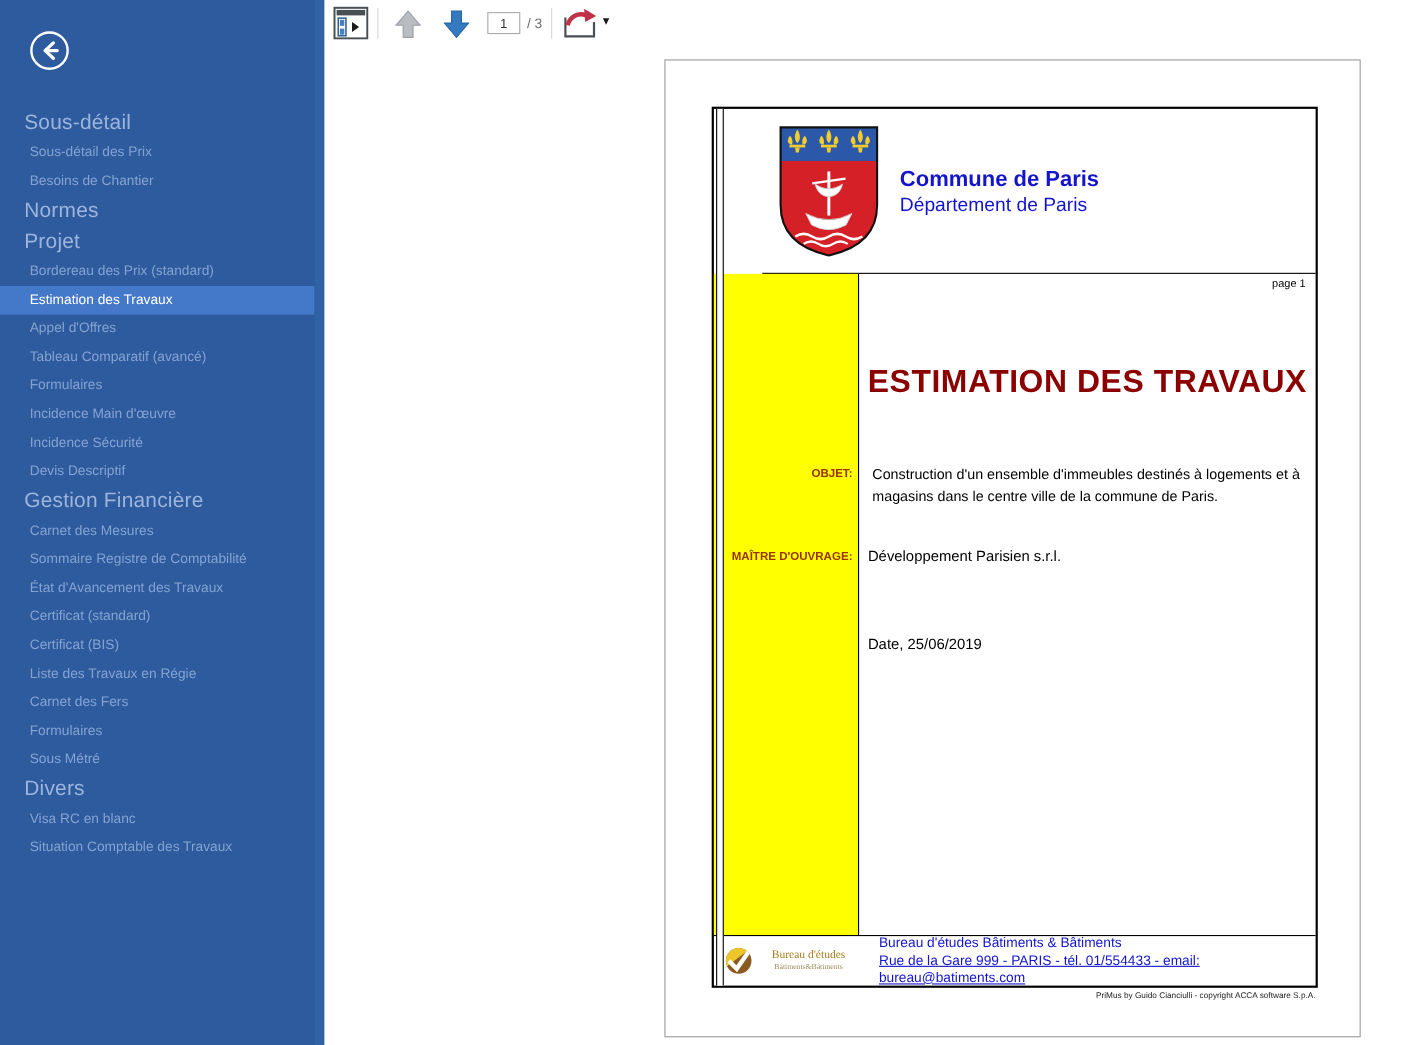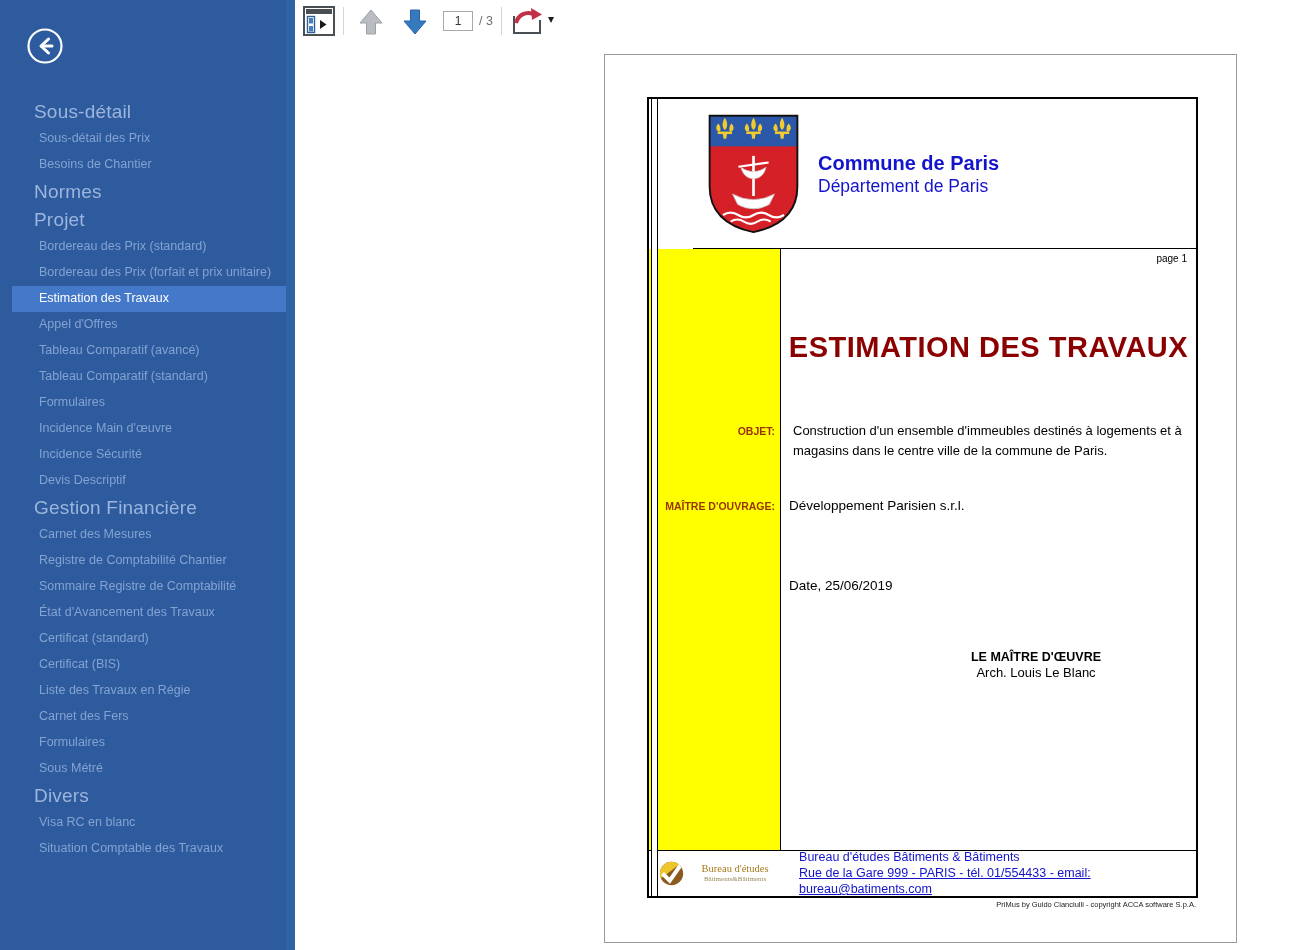--- a/index.html
+++ b/index.html
@@ -5,21 +5,21 @@
   html,body{margin:0;padding:0;}
   body{
     width:1296px;height:950px;position:relative;overflow:hidden;
     background:#ffffff;font-family:"Liberation Sans",sans-serif;
     -webkit-font-smoothing:antialiased;
   }
   
   .sidebar{position:absolute;left:0;top:0;width:295px;height:950px;background:#2D5B9E;}
   .sidebar-edge{position:absolute;right:0;top:0;width:9px;height:100%;background:#2F63A4;}
   .back-btn{position:absolute;left:26px;top:27px;width:38px;height:38px;background:none;border:none;padding:0;cursor:pointer;}
-  .nav{position:absolute;left:12px;top:98px;right:0;}
+  .nav{position:absolute;left:0;top:98px;right:0;}
   .nav-header{font-size:19px;line-height:22px;padding:3px 0 3px 22px;color:#9DB5DC;letter-spacing:.2px;}
   .nav-item{font-size:12.5px;line-height:13px;padding:6px 0 7px 27px;color:#84A3D1;margin-right:9px;cursor:pointer;}
   .nav-item.selected{background:#4478C8;color:#ffffff;}
   
   .toolbar{position:absolute;left:295px;top:0;right:0;height:44px;background:#fff;}
   .tb-btn{position:absolute;background:none;border:none;padding:0;cursor:pointer;line-height:0;}
   .tb-layout{left:8px;top:6px;}
   .tb-sep{position:absolute;width:1px;height:28px;background:#d5d5d5;top:7px;}
   .sep1{left:48px;} .sep2{left:206px;}
   .tb-prev{left:64px;top:9px;}
@@ -75,33 +75,30 @@
 
   <nav class="nav">
     <div class="nav-header">Sous-détail</div>
     <div class="nav-item">Sous-détail des Prix</div>
     <div class="nav-item">Besoins de Chantier</div>
 
     <div class="nav-header">Normes</div>
 
     <div class="nav-header">Projet</div>
     <div class="nav-item">Bordereau des Prix (standard)</div>
-    <div class="nav-item">Bordereau des Prix (forfait et prix unitaire)</div>
     <div class="nav-item selected">Estimation des Travaux</div>
     <div class="nav-item">Appel d'Offres</div>
     <div class="nav-item">Tableau Comparatif (avancé)</div>
-    <div class="nav-item">Tableau Comparatif (standard)</div>
     <div class="nav-item">Formulaires</div>
     <div class="nav-item">Incidence Main d'œuvre</div>
     <div class="nav-item">Incidence Sécurité</div>
     <div class="nav-item">Devis Descriptif</div>
 
     <div class="nav-header">Gestion Financière</div>
     <div class="nav-item">Carnet des Mesures</div>
-    <div class="nav-item">Registre de Comptabilité Chantier</div>
     <div class="nav-item">Sommaire Registre de Comptabilité</div>
     <div class="nav-item">État d'Avancement des Travaux</div>
     <div class="nav-item">Certificat (standard)</div>
     <div class="nav-item">Certificat (BIS)</div>
     <div class="nav-item">Liste des Travaux en Régie</div>
     <div class="nav-item">Carnet des Fers</div>
     <div class="nav-item">Formulaires</div>
     <div class="nav-item">Sous Métré</div>
 
     <div class="nav-header">Divers</div>
@@ -196,24 +193,20 @@
         <div class="ycol">
           <div class="ylabel lbl-objet">OBJET:</div>
           <div class="ylabel lbl-mo">MAÎTRE D'OUVRAGE:</div>
         </div>
         <div class="main-area">
           <div class="page-num">page 1</div>
           <div class="doc-title">ESTIMATION DES TRAVAUX</div>
           <div class="objet-text">Construction d'un ensemble d'immeubles destinés à logements et à magasins dans le centre ville de la commune de Paris.</div>
           <div class="mo-text">Développement Parisien s.r.l.</div>
           <div class="date-text">Date, 25/06/2019</div>
-          <div class="moeuvre">
-            <div class="moeuvre-label">LE MAÎTRE D'ŒUVRE</div>
-            <div class="moeuvre-name">Arch. Louis Le Blanc</div>
-          </div>
         </div>
       </div>
 
       <div class="doc-footer">
         <svg width="27" height="27" viewBox="0 0 28 28">
           <defs>
               <clipPath id="lg">
                 <circle cx="14" cy="14" r="13"></circle>
               </clipPath>
             </defs>

